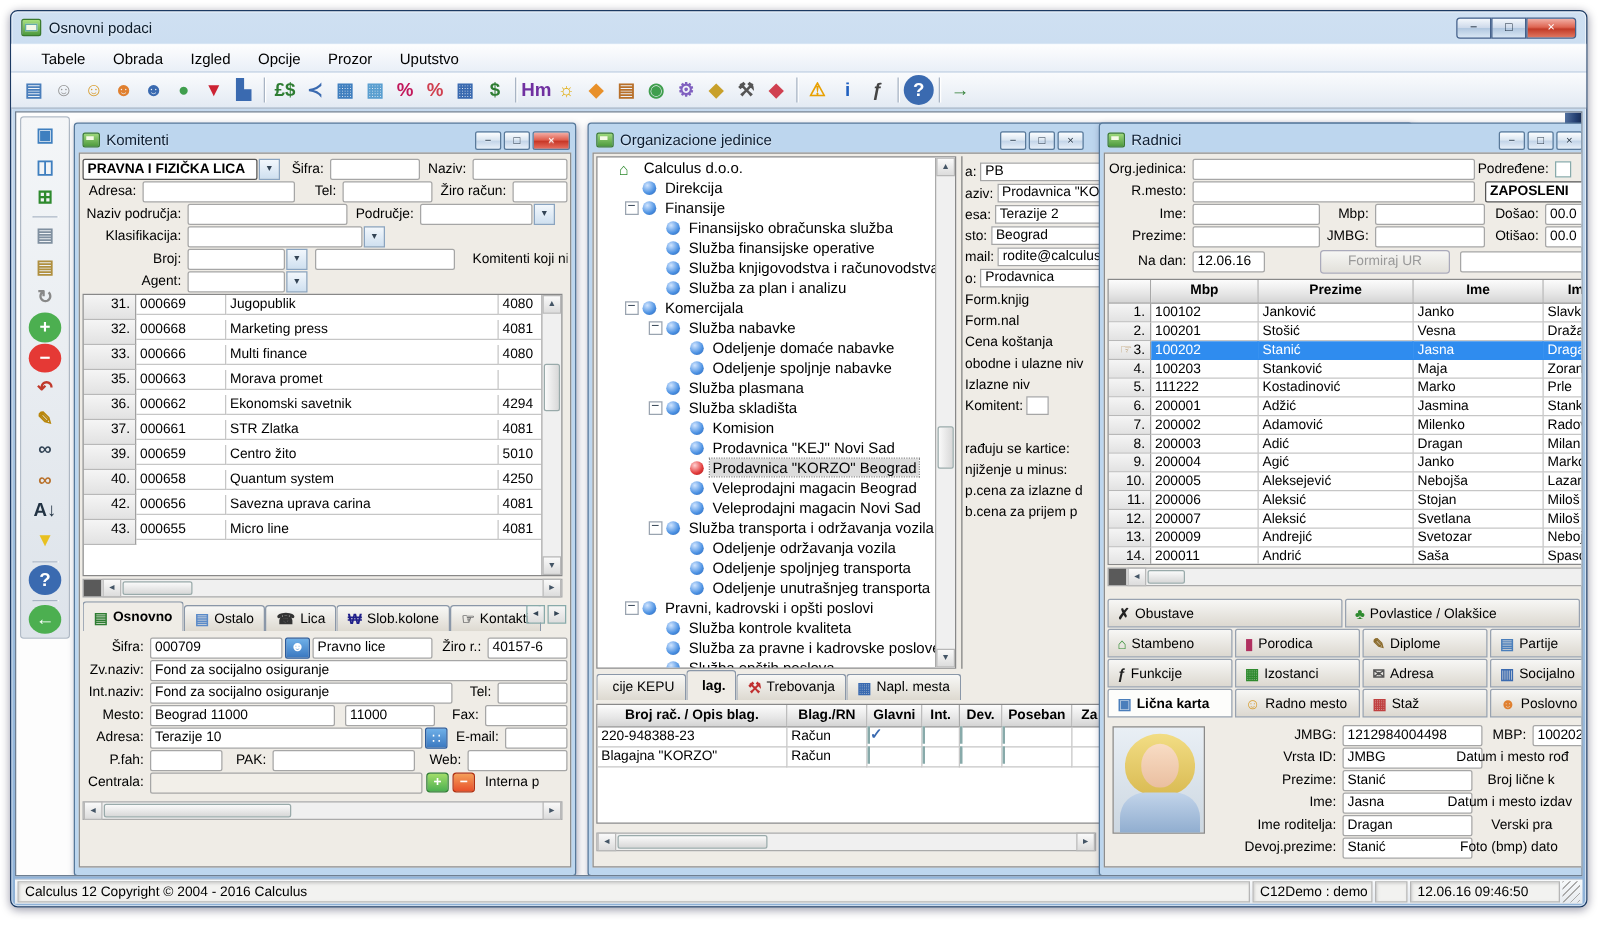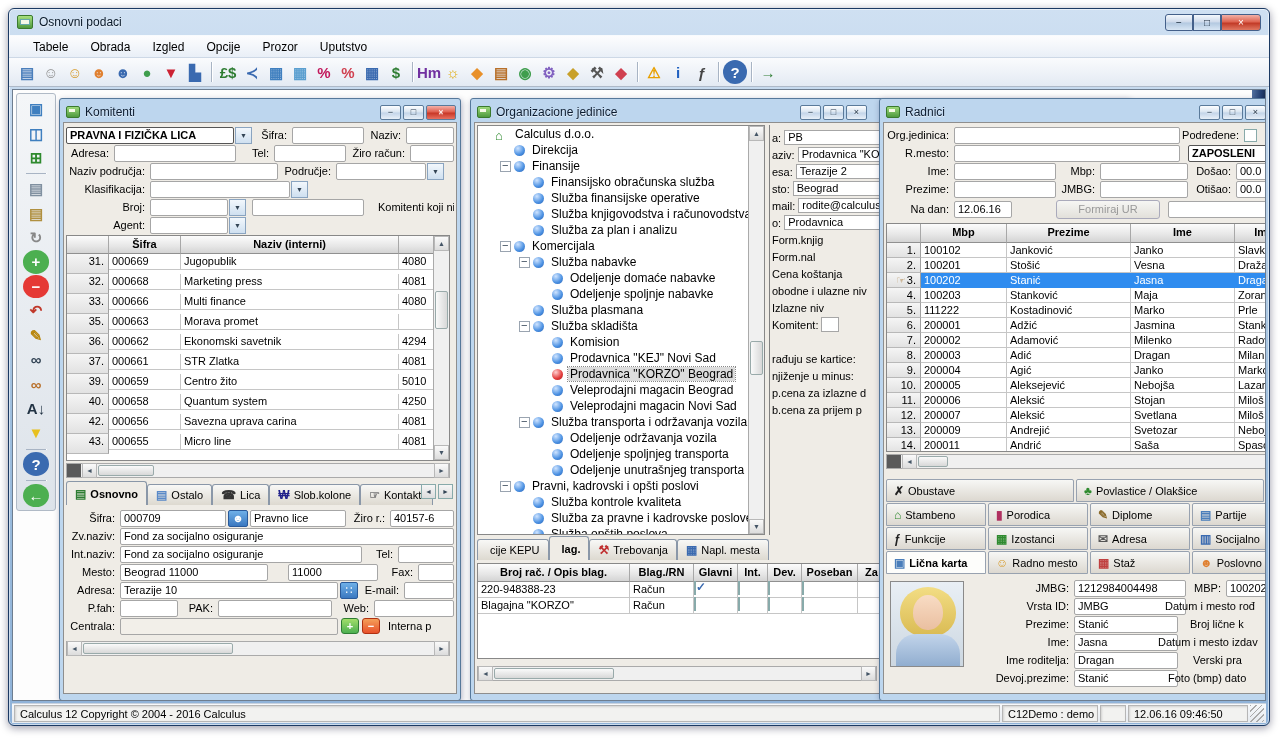--- a/index.html
+++ b/index.html
@@ -278,21 +278,21 @@
         <span class="wicon"></span>
         <span>Komitenti</span>
         <span class="cbtns">
           <span class="cbtn">−</span>
           <span class="cbtn">□</span>
           <span class="cbtn close-red">×</span>
         </span>
       </div>
       <div class="cw-client">
         <div class="frow" style="top:3px">
-          <span class="fld strong" style="width:168px">PRAVNA I FIZIČKA LICA</span>
+          <span class="fld strong" style="width:140px">PRAVNA I FIZIČKA LICA</span>
             <span class="drop">▼</span>
           <span class="lbl" style="width:40px">Šifra:</span>
           <span class="fld" style="width:72px"></span>
           <span class="lbl" style="width:42px">Naziv:</span>
           <span class="fld flex1"></span>
         </div>
         <div class="frow" style="top:21px">
           <span class="lbl" style="width:48px">Adresa:</span>
           <span class="fld" style="width:122px"></span>
           <span class="lbl" style="width:38px">Tel:</span>
@@ -319,26 +319,20 @@
           <span class="fld" style="width:112px; margin-left:6px"></span>
           <span style="margin-left:14px; white-space:nowrap; overflow:hidden">Komitenti koji nig</span>
         </div>
         <div class="frow" style="top:93px">
           <span class="lbl" style="width:84px">Agent:</span>
           <span class="fld" style="width:78px"></span>
             <span class="drop">▼</span>
         </div>
 
         <div class="grid" style="left:2px; top:112px; width:384px; height:226px">
-          <div class="gh">
-            <span class="hc" style="width:42px"></span>
-            <span class="hc" style="width:72px">Šifra</span>
-            <span class="hc" style="width:218px">Naziv (interni)</span>
-            <span class="hc" style="width:36px"></span>
-          </div>
           <div>
 
               <div class="gr">
                 <span class="numc" style="width:42px">31.</span>
                 <span class="c" style="width:72px">000669</span>
                 <span class="c" style="width:218px">Jugopublik</span>
                 <span class="c" style="width:36px">4080</span>
               </div>
 
               <div class="gr">
@@ -462,21 +456,21 @@
         </div>
         <div class="frow" style="top:422px">
           <span class="lbl" style="width:54px">Int.naziv:</span>
           <span class="fld" style="width:242px">Fond za socijalno osiguranje</span>
           <span class="lbl" style="width:36px">Tel:</span>
           <span class="fld flex1"></span>
         </div>
         <div class="frow" style="top:440px">
           <span class="lbl" style="width:54px">Mesto:</span>
           <span class="fld" style="width:148px">Beograd  11000</span>
-          <span class="fld" style="width:90px; margin-left:20px">11000</span>
+          <span class="fld" style="width:72px; margin-left:8px">11000</span>
           <span class="lbl" style="width:40px">Fax:</span>
           <span class="fld flex1"></span>
         </div>
         <div class="frow" style="top:458px">
           <span class="lbl" style="width:54px">Adresa:</span>
           <span class="fld" style="width:218px">Terazije 10</span>
           <span class="sqbtn" style="width:18px">∷</span>
           <span class="lbl" style="width:44px">E-mail:</span>
           <span class="fld flex1"></span>
         </div>

